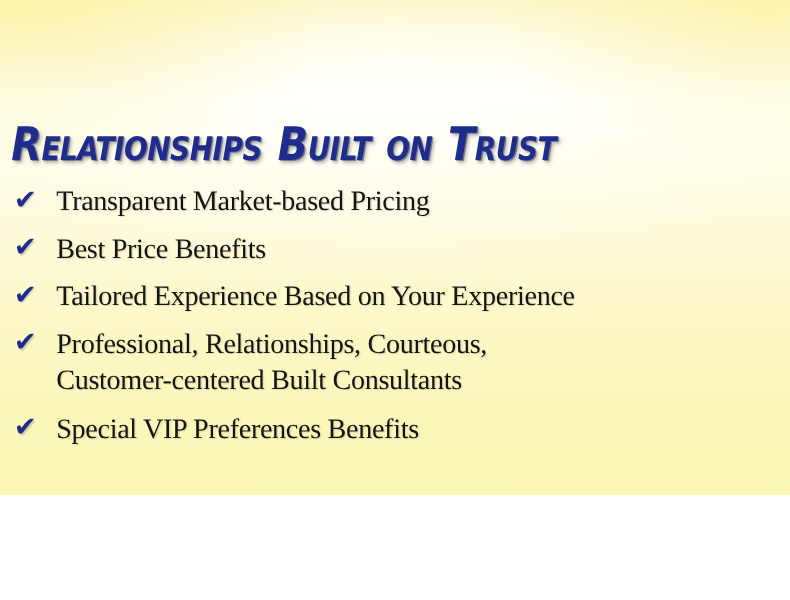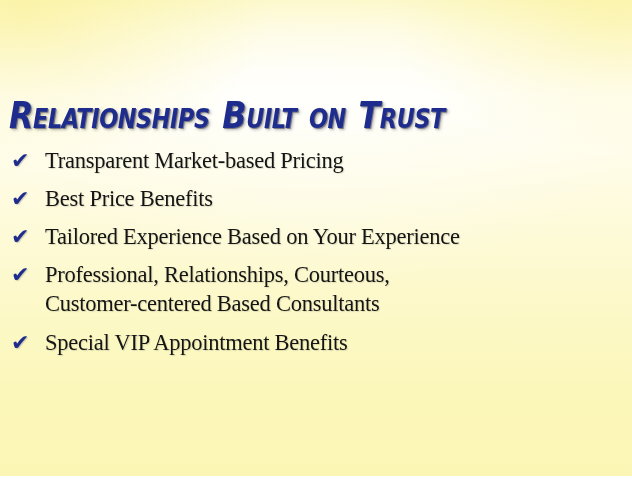--- a/index.html
+++ b/index.html
@@ -11,21 +11,21 @@
     width: 632px;
     height: 480px;
     overflow: hidden;
     font-family: "DejaVu Sans", "Liberation Sans", sans-serif;
   }
 
   
   .slide {
     position: relative;
     width: 632px;
-    height: 476px;
+    height: 396px;
     box-sizing: border-box;
     
     background:
       linear-gradient(
         to bottom,
         #FCF7BE 0%,
         #FEFBDC 7%,
         #FFFEF3 15%,
         #FFFFFA 20%,
         #FFFDEC 30%,
@@ -157,27 +157,27 @@
         <span class="check">✔</span>
         <span class="bullet-text">
           <span>Tailored Experience Based on Your Experience</span>
         </span>
       </li>
 
       <li class="bullet two-line">
         <span class="check">✔</span>
         <span class="bullet-text">
           <span>Professional, Relationships, Courteous,</span>
-          <span class="line2">Customer-centered Based Consultants</span>
+          <span class="line2">Customer-centered Built Consultants</span>
         </span>
       </li>
 
       <li class="bullet">
         <span class="check">✔</span>
         <span class="bullet-text">
-          <span>Special VIP Appointment Benefits</span>
+          <span>Special VIP Preferences Benefits</span>
         </span>
       </li>
 
     </ul>
 
   </div>
 </div>
 
 </body></html>

